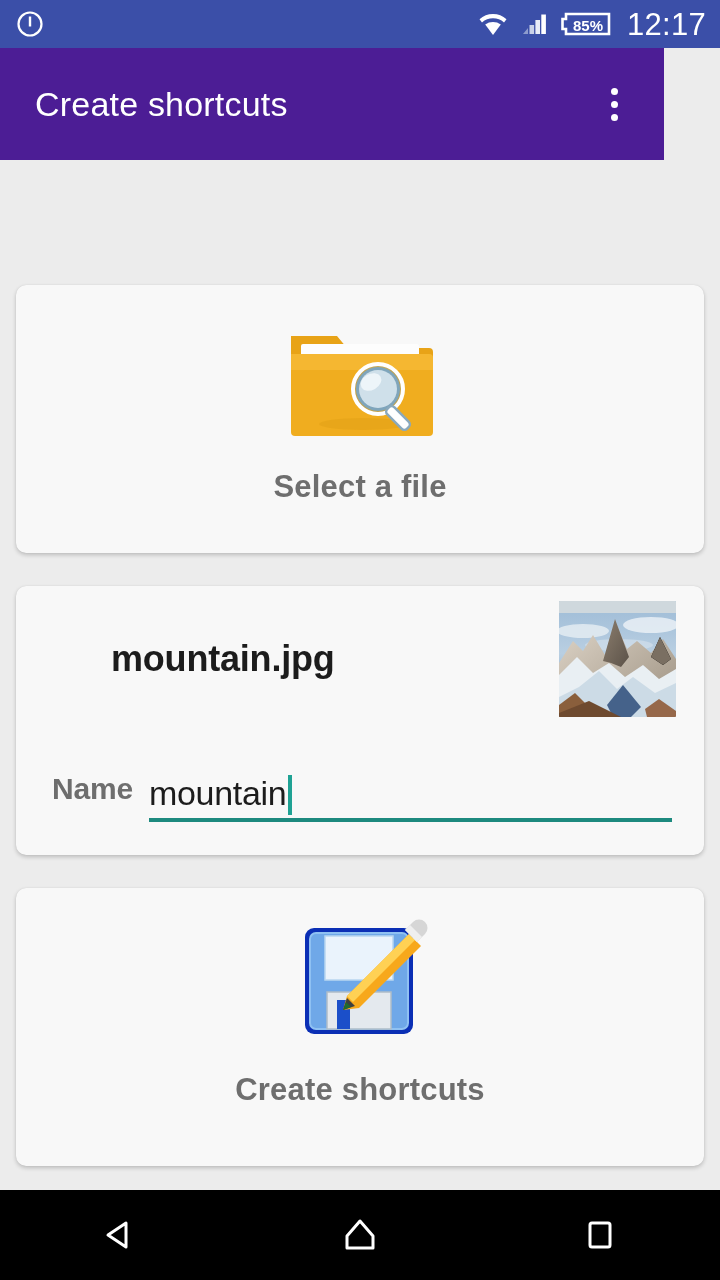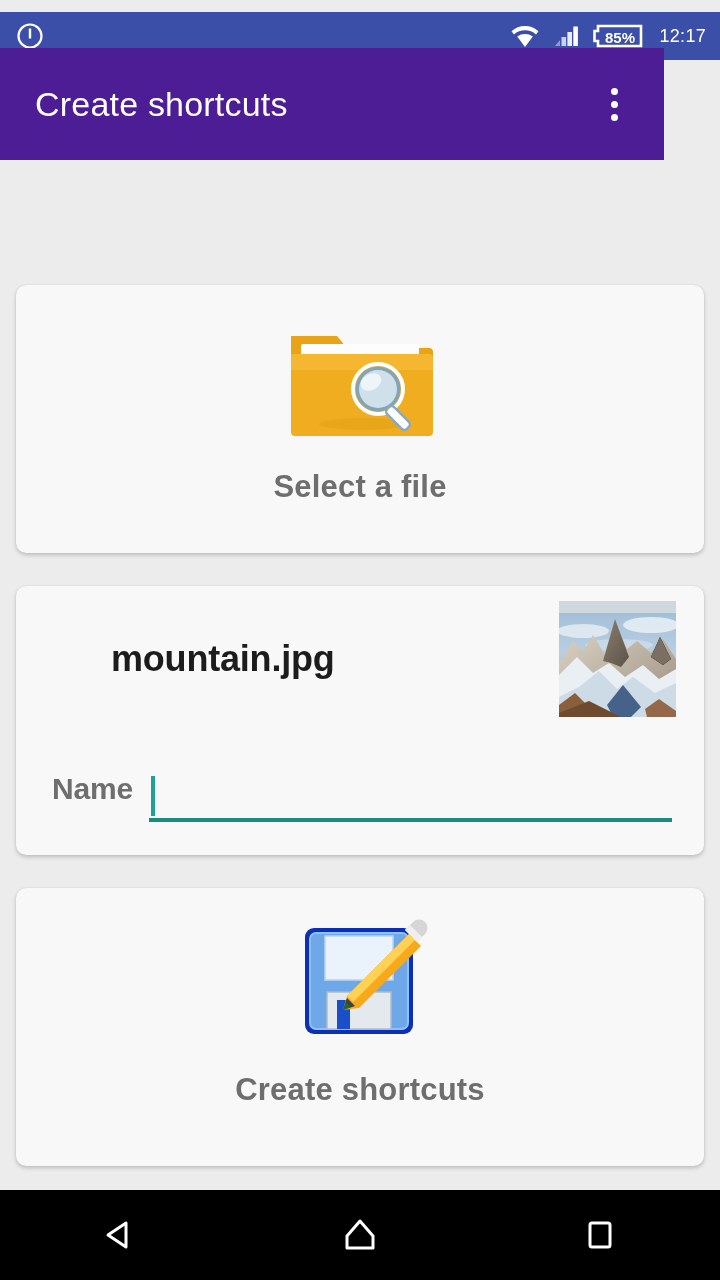--- a/index.html
+++ b/index.html
@@ -6,33 +6,33 @@
   html, body {
     width:720px; height:1280px;
     font-family:"Liberation Sans", sans-serif;
     background:#ececec;
     overflow:hidden;
   }
   #screen { position:relative; width:720px; height:1280px; background:#ececec; }
 
   
   .status-bar {
-    position:absolute; top:12px; left:0; width:720px; height:48px;
+    position:absolute; top:0; left:0; width:720px; height:48px;
     background:#3b4fa8;
     display:flex; align-items:center; padding:0 14px 0 16px;
   }
   .status-left { display:flex; align-items:center; }
   .status-right { margin-left:auto; display:flex; align-items:center; gap:13px; }
   .power-icon { width:28px; height:28px; display:block; }
   .wifi-icon { width:30px; height:24px; display:block; }
   .signal-icon { width:26px; height:24px; display:block; }
   .battery-wrap { display:flex; align-items:center; }
   .battery-icon { width:52px; height:28px; display:block; }
   .clock {
-    color:#ffffff; font-size:18px; font-weight:400;
+    color:#ffffff; font-size:31px; font-weight:400;
     letter-spacing:.3px; line-height:1; margin-left:2px;
   }
 
   
   .app-bar {
     position:absolute; top:48px; left:0; width:664px; height:112px;
     background:#4c1d95;
     display:flex; align-items:center; padding:0 22px 0 35px;
   }
   .app-title {
@@ -250,20 +250,21 @@
             <path d="M0 104 L16 92 L30 106 L22 116 L0 116 Z" fill="#8a5f3c"></path>
             <path d="M86 108 L100 98 L117 110 L117 116 L88 116 Z" fill="#96684a"></path>
             <path d="M0 112 L30 100 L62 116 L0 116 Z" fill="#6e4a2f"></path>
           </svg>
         </span>
       </div>
       <div class="name-row">
         <span class="name-label">Name</span>
         <div class="name-field">
           <div class="name-value-wrap">
+            <span class="name-value">mountain</span>
             <span class="caret"></span>
           </div>
         </div>
       </div>
     </div>
 
     <div class="card" id="card-create">
       <div class="save-icon-wrap">
         <svg class="save-svg" viewBox="0 0 146 142">
           <rect x="18" y="18" width="108" height="106" rx="9" fill="#0b2fb5"></rect>

